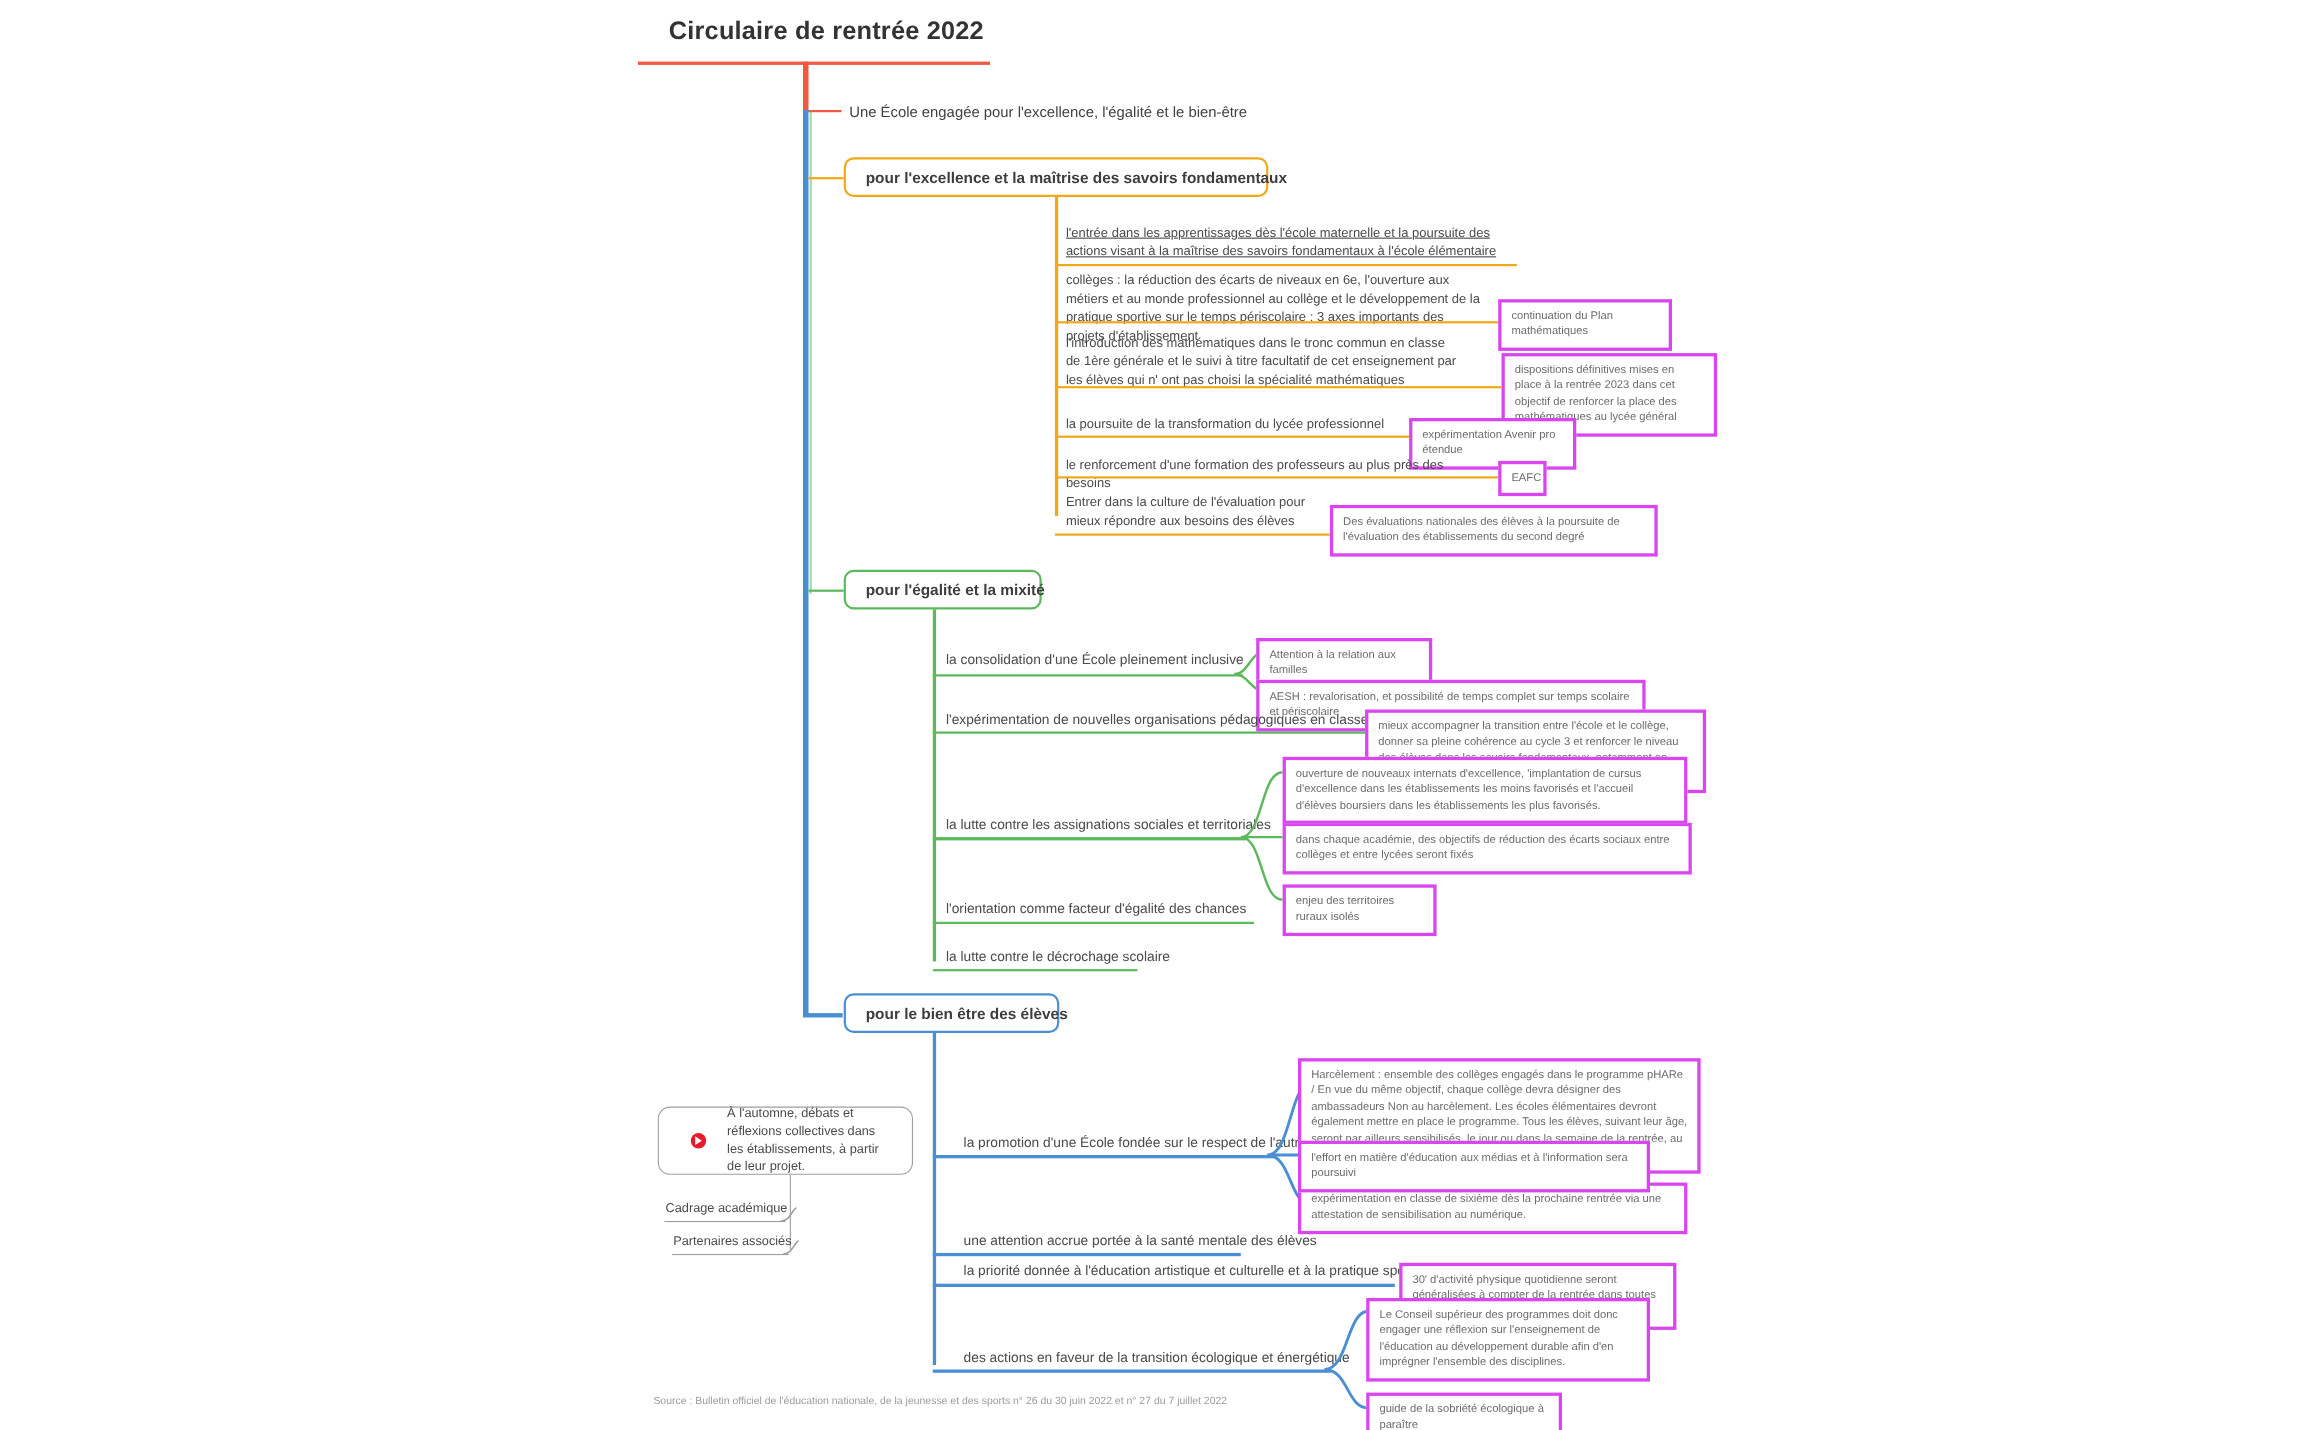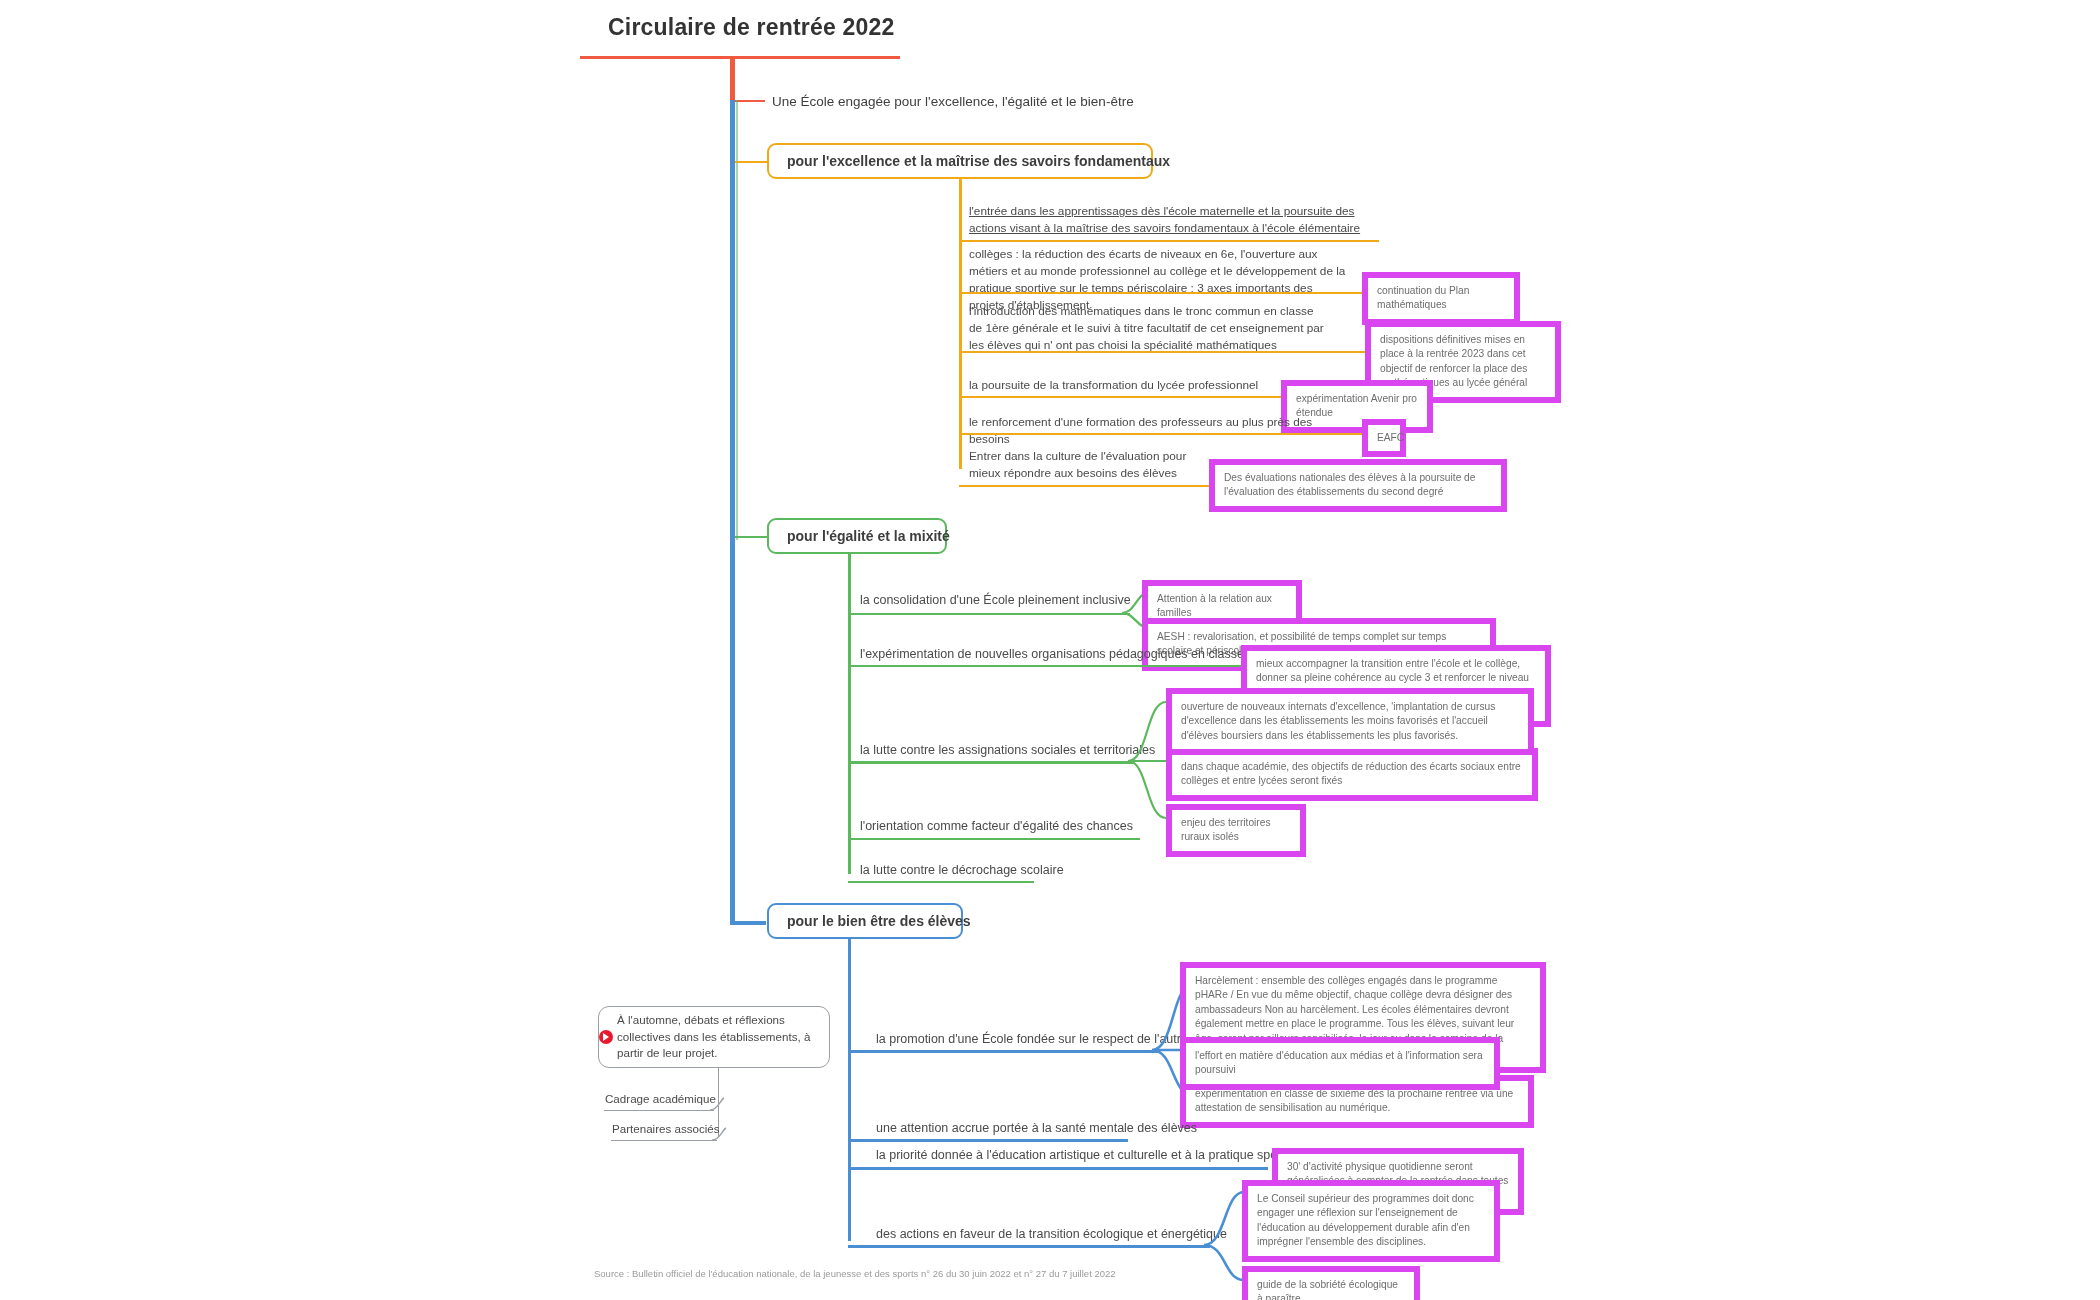--- a/index.html
+++ b/index.html
@@ -44,34 +44,34 @@
 
   
   .leaf{
     position:absolute;
     font-size:11.8px;color:#4a4a4a;line-height:1.45;
   }
 
   
   .anno{
     position:absolute;
-    border:6px solid #d946ef;
+    border:3px solid #d946ef;
     background:#fff;
     box-sizing:border-box;
     font-size:10.2px;color:#6d6d6d;line-height:1.42;
     padding:6px 9px;
   }
 
   
   .callout{
     position:absolute;
     border:1.4px solid #9aa0a6;border-radius:11px;
     background:#fff;box-sizing:border-box;
-    display:flex;align-items:center;gap:4px;
-    padding:9px 0;
+    display:flex;align-items:center;gap:19px;
+    padding:9px 29px;
   }
   .callout .txt{font-size:11.6px;color:#4a4a4a;line-height:1.42;}
   .bullet-icon{
     flex:0 0 auto;width:14px;height:14px;border-radius:50%;
     background:#e8192c;position:relative;
   }
   .bullet-icon:after{
     content:"";position:absolute;left:4px;top:3px;
     width:0;height:0;border-left:6px solid #fff;
     border-top:4px solid transparent;border-bottom:4px solid transparent;

